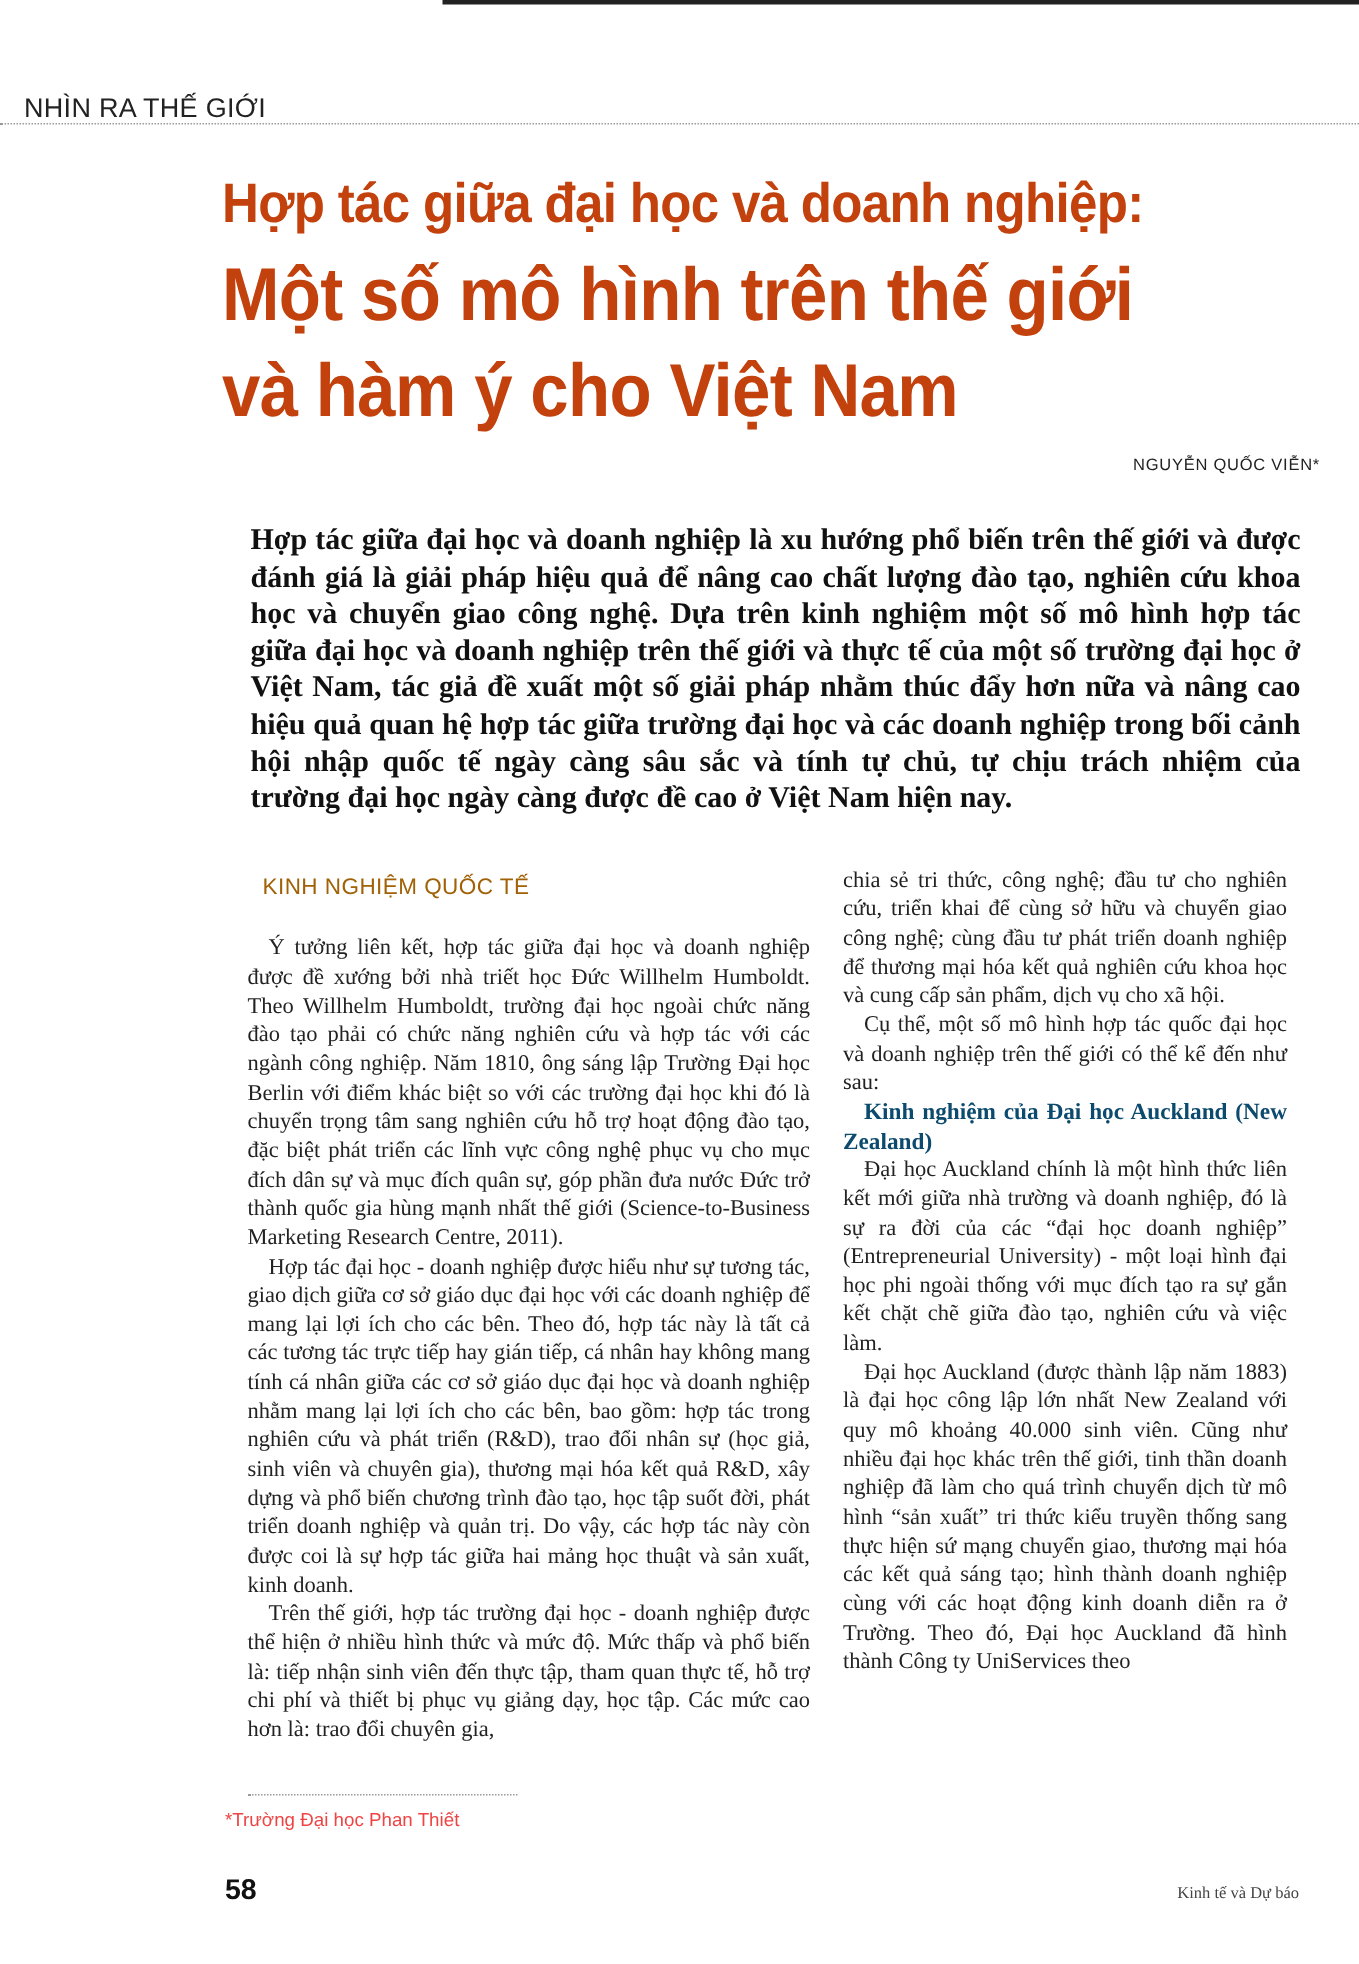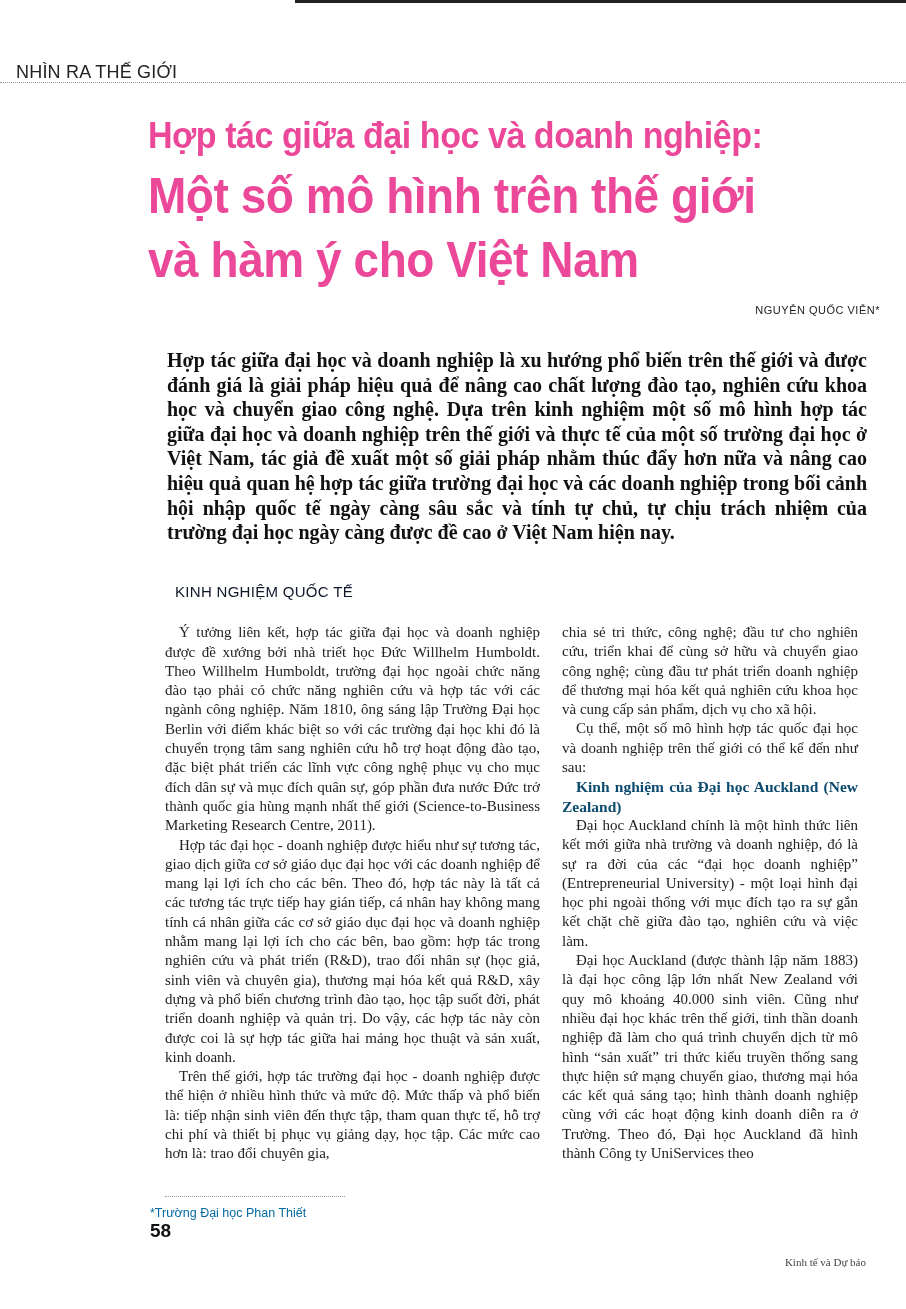--- a/index.html
+++ b/index.html
@@ -1,34 +1,34 @@
 <!DOCTYPE html>
 <html><head>
 <meta charset="utf-8">
 <style>
   html, body { margin: 0; padding: 0; background: #ffffff; }
   body { width: 906px; height: 1309px; position: relative; overflow: hidden; color: #111; }
   .topline { position: absolute; top: 0; left: 295px; width: 611px; height: 3px; background: #222; }
   .section-label { position: absolute; left: 16px; top: 62px; font-family: "Liberation Sans", sans-serif; font-size: 18px; letter-spacing: 0.2px; color: #222; }
   .section-rule { position: absolute; left: 0; top: 82px; width: 906px; border-top: 1px dotted #999; }
-  .title { position: absolute; left: 148px; top: 108px; width: 740px; font-family: "Liberation Sans", sans-serif; font-weight: bold; color: #ec4899; margin: 0; }
+  .title { position: absolute; left: 148px; top: 108px; width: 740px; font-family: "Liberation Sans", sans-serif; font-weight: bold; color: #c2410c; margin: 0; }
   .title .l1 { display: block; font-size: 37px; line-height: 56px; letter-spacing: -0.5px; transform: scaleX(0.92); transform-origin: left; white-space: nowrap; }
   .title .l2 { display: block; font-size: 50px; line-height: 64px; letter-spacing: -0.5px; transform: scaleX(0.92); transform-origin: left; white-space: nowrap; }
   .author { position: absolute; right: 26px; top: 304px; font-family: "Liberation Sans", sans-serif; font-size: 11px; letter-spacing: 0.5px; color: #222; }
   .abstract { position: absolute; left: 167px; top: 348px; width: 700px; font-family: "Liberation Serif", serif; font-weight: bold; font-size: 20px; line-height: 24.6px; margin: 0; text-align: justify; color: #111; }
   .col { position: absolute; font-family: "Liberation Serif", serif; font-size: 15px; line-height: 19.3px; color: #222; text-align: justify; }
   .col-left { left: 165px; top: 578px; width: 375px; }
-  .col-right { left: 562px; top: 578px; width: 296px; margin-top: 45px; }
-  .col h2 { font-family: "Liberation Sans", sans-serif; font-weight: normal; font-size: 15px; margin: 4px 0 22px 10px; letter-spacing: 0.3px; color: #0f172a; text-align: left; }
+  .col-right { left: 562px; top: 578px; width: 296px; }
+  .col h2 { font-family: "Liberation Sans", sans-serif; font-weight: normal; font-size: 15px; margin: 4px 0 22px 10px; letter-spacing: 0.3px; color: #a16207; text-align: left; }
   .col p { margin: 0; text-indent: 14px; }
   .col p.noindent { text-indent: 0; }
   .col h3 { font-family: "Liberation Serif", serif; font-weight: bold; font-size: 15.5px; margin: 0; text-indent: 14px; line-height: 19.3px; color: #0c4a6e; }
   .fn-rule { position: absolute; left: 165px; top: 1196px; width: 180px; border-top: 1px dotted #999; }
-  .footnote { position: absolute; left: 150px; top: 1206px; font-family: "Liberation Sans", sans-serif; font-size: 12.5px; color: #0369a1; }
-  .page-num { position: absolute; left: 150px; top: 1220px; font-family: "Liberation Sans", sans-serif; font-weight: bold; font-size: 19px; color: #111; }
+  .footnote { position: absolute; left: 150px; top: 1206px; font-family: "Liberation Sans", sans-serif; font-size: 12.5px; color: #ef4444; }
+  .page-num { position: absolute; left: 150px; top: 1250px; font-family: "Liberation Sans", sans-serif; font-weight: bold; font-size: 19px; color: #111; }
   .journal { position: absolute; right: 40px; top: 1256px; font-family: "Liberation Serif", serif; font-size: 11px; color: #444; }
 </style>
 </head>
 <body>
 
 <div class="topline"></div>
 <div class="section-label">NHÌN RA THẾ GIỚI</div>
 <div class="section-rule"></div>
 
 <h1 class="title">

